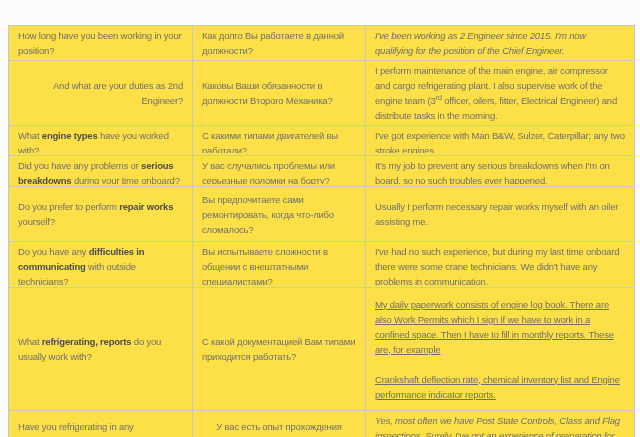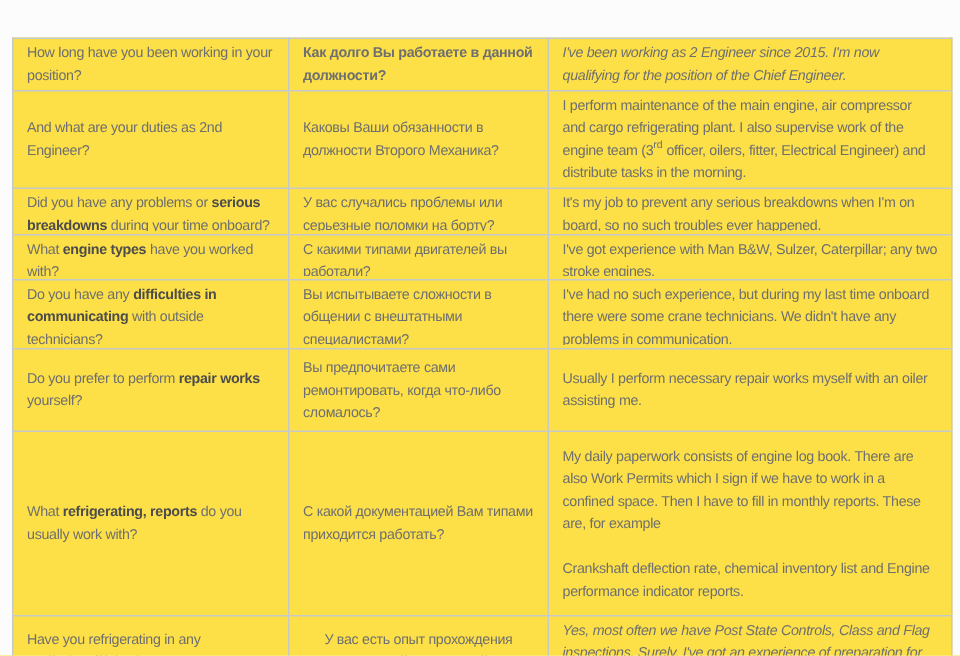--- a/index.html
+++ b/index.html
@@ -63,90 +63,90 @@
       <col class="c-question-en">
       <col class="c-question-ru">
       <col class="c-answer-en">
     </colgroup>
     <tbody>
         <tr style="height: 34px;">
           <td>
             <div class="cin" style="max-height: 30px;"><span>How long have you been working in your position?</span></div>
           </td>
           <td>
-            <div class="cin" style="max-height: 30px; font-weight: bold;"><span>Как долго Вы работаете в данной должности?</span></div>
+            <div class="cin" style="max-height: 30px;"><span>Как долго Вы работаете в данной должности?</span></div>
           </td>
           <td>
             <div class="cin" style="max-height: 30px; font-style: italic;"><span>I've been working as 2 Engineer since 2015. I'm now qualifying for the position of the Chief Engineer.</span></div>
           </td>
         </tr>
         <tr style="height: 64px;">
           <td>
-            <div class="cin" style="max-height: 60px;"><span>And what are your duties as 2nd Engineer?</span></div>
+            <div class="cin" style="max-height: 60px; text-align: right;"><span>And what are your duties as 2nd Engineer?</span></div>
           </td>
           <td>
             <div class="cin" style="max-height: 60px;"><span>Каковы Ваши обязанности в должности Второго Механика?</span></div>
           </td>
           <td>
             <div class="cin" style="max-height: 60px;"><span>I perform maintenance of the main engine, air compressor and cargo refrigerating plant. I also supervise work of the engine team (3</span><sup>rd</sup><span> officer, oilers, fitter, Electrical Engineer) and distribute tasks in the morning.</span></div>
+          </td>
+        </tr>
+        <tr style="height: 29px;">
+          <td>
+            <div class="cin" style="max-height: 25px;"><span>What </span><b>engine types</b><span> have you worked with?</span></div>
+          </td>
+          <td>
+            <div class="cin" style="max-height: 25px;"><span>С какими типами двигателей вы работали?</span></div>
+          </td>
+          <td>
+            <div class="cin" style="max-height: 25px;"><span>I've got experience with Man B&amp;W, Sulzer, Caterpillar; any two stroke engines.</span></div>
           </td>
         </tr>
         <tr style="height: 30px;">
           <td>
             <div class="cin" style="max-height: 26px;"><span>Did you have any problems or </span><b>serious breakdowns</b><span> during your time onboard?</span></div>
           </td>
           <td>
             <div class="cin" style="max-height: 26px;"><span>У вас случались проблемы или серьезные поломки на борту?</span></div>
           </td>
           <td>
             <div class="cin" style="max-height: 26px;"><span>It's my job to prevent any serious breakdowns when I'm on board, so no such troubles ever happened.</span></div>
           </td>
         </tr>
-        <tr style="height: 29px;">
+        <tr style="height: 55px;">
           <td>
-            <div class="cin" style="max-height: 25px;"><span>What </span><b>engine types</b><span> have you worked with?</span></div>
+            <div class="cin" style="max-height: 51px;"><span>Do you prefer to perform </span><b>repair works</b><span> yourself?</span></div>
           </td>
           <td>
-            <div class="cin" style="max-height: 25px;"><span>С какими типами двигателей вы работали?</span></div>
+            <div class="cin" style="max-height: 51px;"><span>Вы предпочитаете сами ремонтировать, когда что-либо сломалось?</span></div>
           </td>
           <td>
-            <div class="cin" style="max-height: 25px;"><span>I've got experience with Man B&amp;W, Sulzer, Caterpillar; any two stroke engines.</span></div>
+            <div class="cin" style="max-height: 51px;"><span>Usually I perform necessary repair works myself with an oiler assisting me.</span></div>
           </td>
         </tr>
         <tr style="height: 45px;">
           <td>
             <div class="cin" style="max-height: 41px;"><span>Do you have any </span><b>difficulties in communicating</b><span> with outside technicians?</span></div>
           </td>
           <td>
             <div class="cin" style="max-height: 41px;"><span>Вы испытываете сложности в общении с внештатными специалистами?</span></div>
           </td>
           <td>
             <div class="cin" style="max-height: 41px;"><span>I've had no such experience, but during my last time onboard there were some crane technicians. We didn't have any problems in communication.</span></div>
           </td>
         </tr>
-        <tr style="height: 55px;">
-          <td>
-            <div class="cin" style="max-height: 51px;"><span>Do you prefer to perform </span><b>repair works</b><span> yourself?</span></div>
-          </td>
-          <td>
-            <div class="cin" style="max-height: 51px;"><span>Вы предпочитаете сами ремонтировать, когда что-либо сломалось?</span></div>
-          </td>
-          <td>
-            <div class="cin" style="max-height: 51px;"><span>Usually I perform necessary repair works myself with an oiler assisting me.</span></div>
-          </td>
-        </tr>
         <tr style="height: 123px;">
           <td>
             <div class="cin" style="max-height: 119px;"><span>What </span><b>refrigerating, reports</b><span> do you usually work with?</span></div>
           </td>
           <td>
             <div class="cin" style="max-height: 119px;"><span>С какой документацией Вам типами приходится работать?</span></div>
           </td>
           <td>
-            <div class="cin" style="max-height: 119px;"><span>My daily paperwork consists of engine log book. There are also Work Permits which I sign if we have to work in a confined space. Then I have to fill in monthly reports. These are, for example
+            <div class="cin" style="max-height: 119px; text-decoration: underline;"><span>My daily paperwork consists of engine log book. There are also Work Permits which I sign if we have to work in a confined space. Then I have to fill in monthly reports. These are, for example
 
 Crankshaft deflection rate, chemical inventory list and Engine performance indicator reports.</span></div>
           </td>
         </tr>
         <tr style="height: 45px;">
           <td>
             <div class="cin" style="max-height: 41px;"><span>Have you refrigerating in any </span><b>audits/qualifying/ PSC?</b></div>
           </td>
           <td>
             <div class="cin" style="max-height: 41px; text-align: center;"><span>У вас есть опыт прохождения инспекций и контролей?</span></div>

